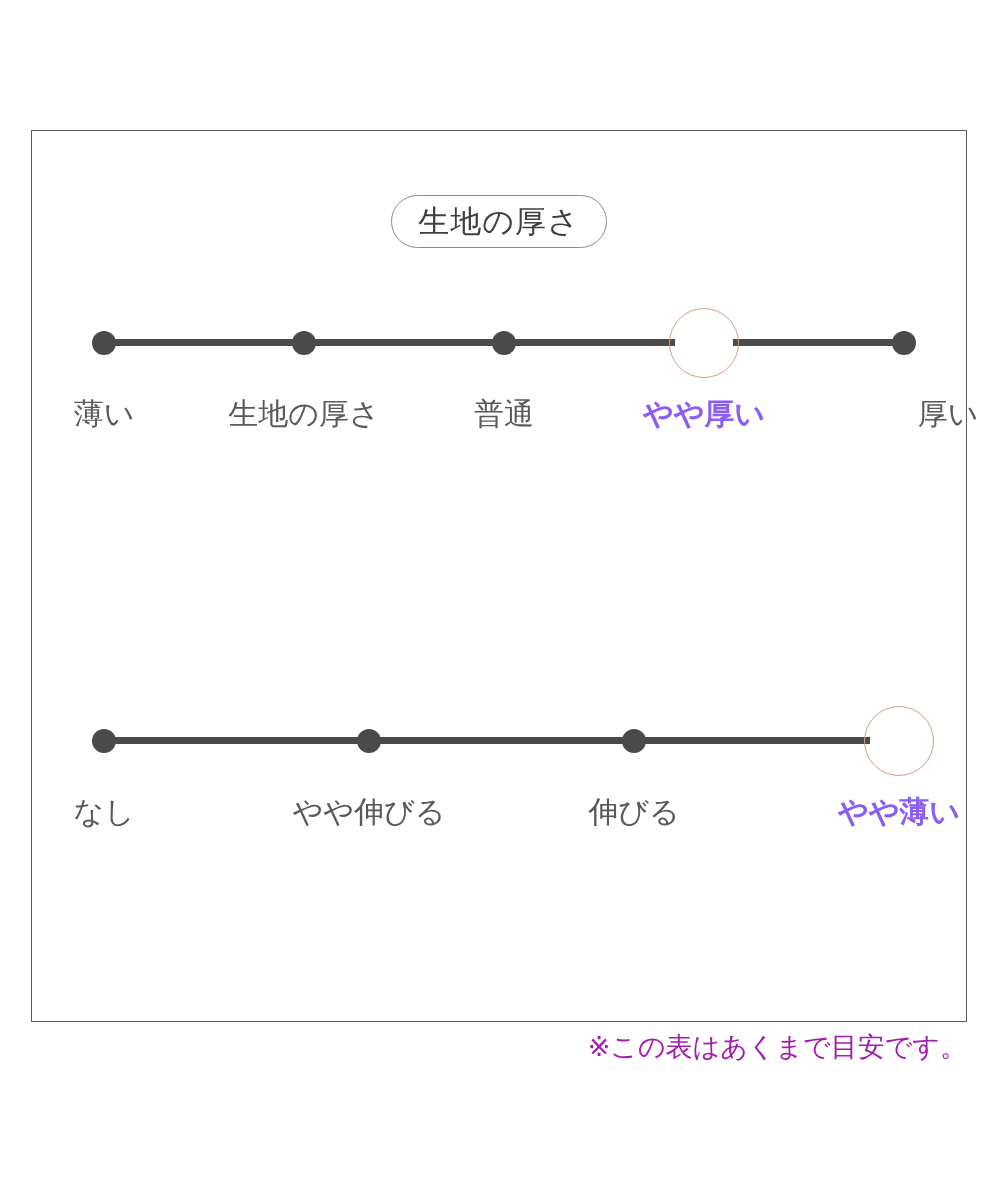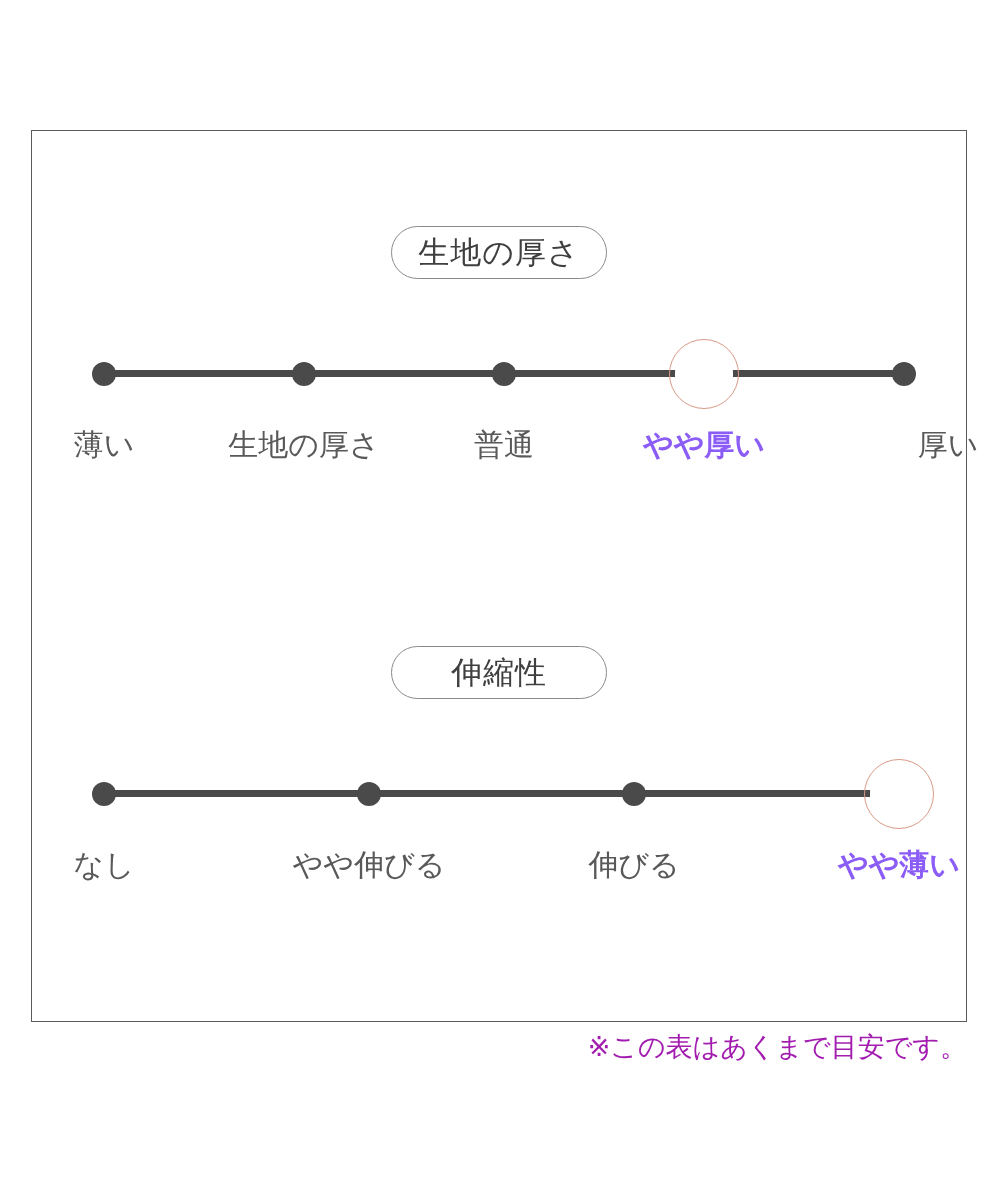--- a/index.html
+++ b/index.html
@@ -26,21 +26,21 @@
     box-sizing: border-box;
     background: #ffffff;
   }
 
   
   .section {
     position: absolute;
     left: 0;
     width: 100%;
   }
-  #section-thickness { top: 95px; }
+  #section-thickness { top: 64px; }
   #section-stretch   { top: 515px; }
 
   .pill-row {
     display: flex;
     justify-content: center;
     align-items: center;
   }
   .title-pill {
     width: 216px;
     height: 53px;
@@ -201,25 +201,20 @@
       <div class="label" id="t-lbl-0" style="left: 72px;">薄い</div>
       <div class="label" id="t-lbl-1" style="left: 272px;">生地の厚さ</div>
       <div class="label" id="t-lbl-2" style="left: 472px;">普通</div>
       <div class="label selected" id="t-lbl-3" style="left: 672px;">やや厚い</div>
       <div class="label" id="t-lbl-4" style="left: 872px; margin-left: 44px;">厚い</div>
     </div>
   </div>
 
   <div class="section" id="section-stretch">
 
-    <div class="pill-row">
-      <div class="title-pill">
-        <span>伸縮性</span>
-      </div>
-    </div>
 
     <div class="scale" id="scale-stretch">
       <div class="track" id="track-stretch" style="left: 72px; width: 795px;"></div>
 
       <div class="dot-wrap" id="s-wrap-0" style="left: 72px;">
         <div class="dot"></div>
       </div>
       <div class="dot-wrap" id="s-wrap-1" style="left: 337px;">
         <div class="dot"></div>
       </div>

